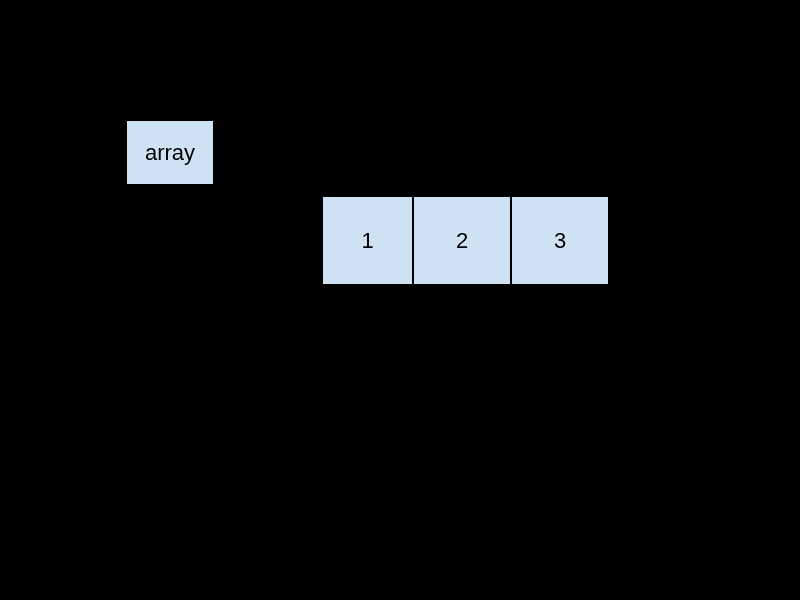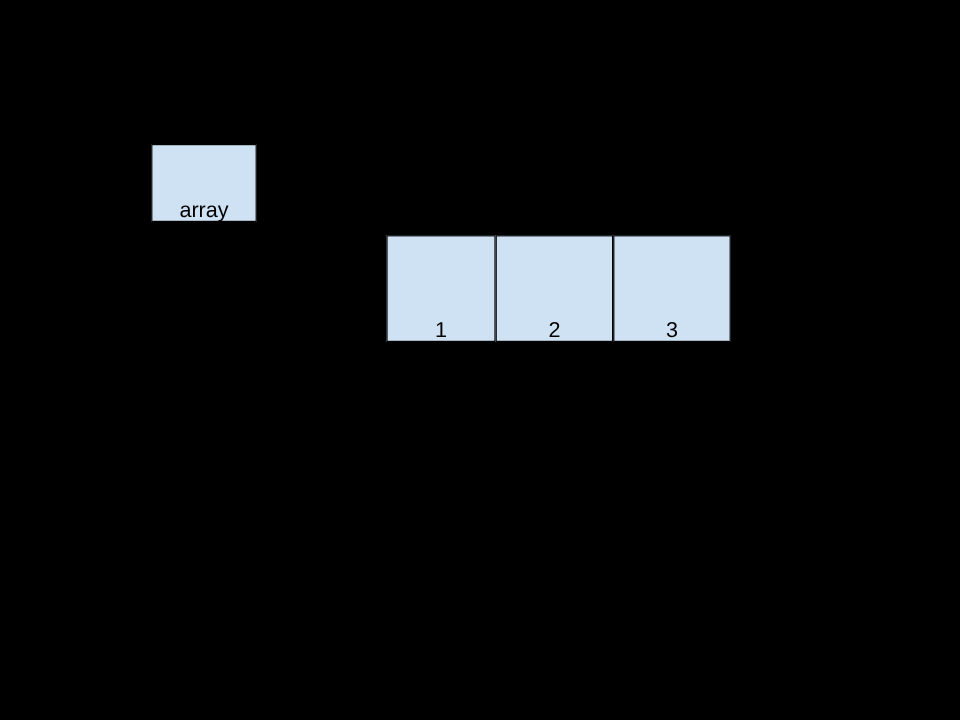--- a/index.html
+++ b/index.html
@@ -17,24 +17,24 @@
     position: relative;
     width: 800px;
     height: 600px;
     background: var(--background, #000000);
   }
   .box {
     box-sizing: border-box;
     background: var(--box_fill, #cfe2f3);
     border: 1px solid var(--box_border, #000000);
     display: flex;
-    align-items: flex-end;
+    align-items: center;
     justify-content: center;
     color: var(--text, #000000);
-    font-size: 18px;
+    font-size: 22px;
     line-height: 1;
   }
   .label-box {
     position: absolute;
     left: 126px;
     top: 120px;
     width: 88px;
     height: 65px;
   }
   .cells {

